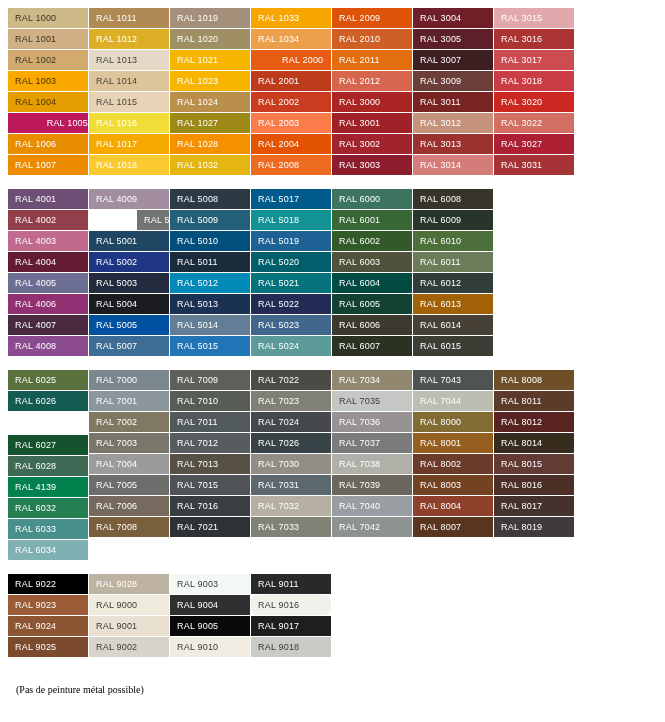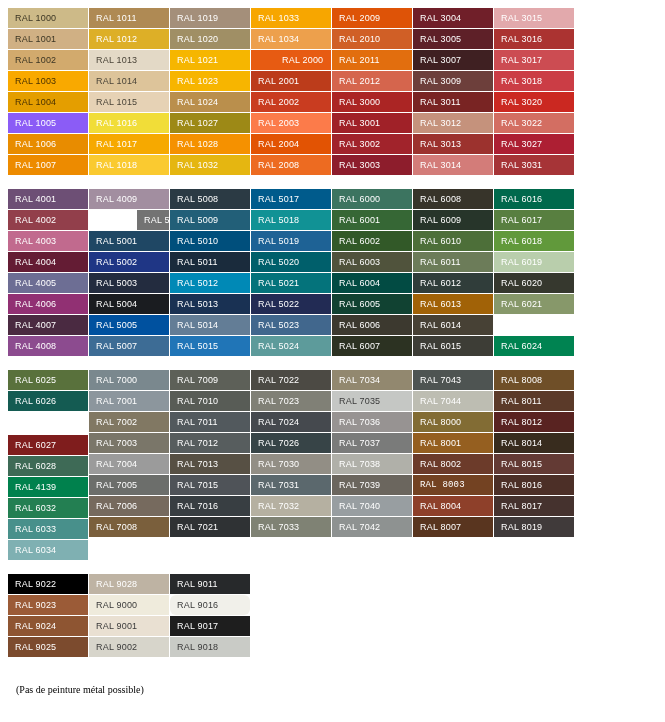--- a/index.html
+++ b/index.html
@@ -67,21 +67,21 @@
 <div class="page">
   <div class="spacer-top"></div>
   <div id="groups-root">
       <div class="group">
         <div class="col">
           <div class="swatch" style="background: rgb(205, 186, 136); color: rgb(59, 53, 35);">RAL 1000</div>
           <div class="swatch" style="background: rgb(208, 176, 132); color: rgb(59, 53, 35);">RAL 1001</div>
           <div class="swatch" style="background: rgb(210, 170, 109); color: rgb(59, 53, 35);">RAL 1002</div>
           <div class="swatch" style="background: rgb(249, 169, 0); color: rgb(74, 50, 0);">RAL 1003</div>
           <div class="swatch" style="background: rgb(228, 158, 0); color: rgb(74, 50, 0);">RAL 1004</div>
-          <div class="swatch" style="background: #8b5cf6; color: rgb(255, 255, 255);">RAL 1005</div>
+          <div class="swatch" style="background: #be185d; color: rgb(255, 255, 255); text-align: right;">RAL 1005</div>
           <div class="swatch" style="background: rgb(232, 140, 0); color: rgb(255, 255, 255);">RAL 1006</div>
           <div class="swatch" style="background: rgb(237, 139, 0); color: rgb(255, 255, 255);">RAL 1007</div>
         </div>
         <div class="col">
           <div class="swatch" style="background: rgb(175, 138, 84); color: rgb(255, 255, 255);">RAL 1011</div>
           <div class="swatch" style="background: rgb(221, 175, 39); color: rgb(255, 255, 255);">RAL 1012</div>
           <div class="swatch" style="background: rgb(227, 217, 198); color: rgb(74, 68, 56);">RAL 1013</div>
           <div class="swatch" style="background: rgb(221, 196, 154); color: rgb(74, 68, 56);">RAL 1014</div>
           <div class="swatch" style="background: rgb(230, 210, 181); color: rgb(74, 68, 56);">RAL 1015</div>
           <div class="swatch" style="background: rgb(241, 221, 56); color: rgb(255, 255, 255);">RAL 1016</div>
@@ -193,36 +193,26 @@
         <div class="col">
           <div class="swatch" style="background: rgb(55, 52, 42); color: rgb(255, 255, 255);">RAL 6008</div>
           <div class="swatch" style="background: rgb(39, 53, 42); color: rgb(255, 255, 255);">RAL 6009</div>
           <div class="swatch" style="background: rgb(77, 111, 57); color: rgb(255, 255, 255);">RAL 6010</div>
           <div class="swatch" style="background: rgb(108, 124, 89); color: rgb(255, 255, 255);">RAL 6011</div>
           <div class="swatch" style="background: rgb(48, 61, 58); color: rgb(255, 255, 255);">RAL 6012</div>
           <div class="swatch" style="background: #a16207; color: rgb(255, 255, 255);">RAL 6013</div>
           <div class="swatch" style="background: rgb(71, 65, 53); color: rgb(255, 255, 255);">RAL 6014</div>
           <div class="swatch" style="background: rgb(61, 61, 54); color: rgb(255, 255, 255);">RAL 6015</div>
         </div>
-        <div class="col">
-          <div class="swatch" style="background: rgb(0, 105, 76); color: rgb(255, 255, 255);">RAL 6016</div>
-          <div class="swatch" style="background: rgb(88, 127, 64); color: rgb(255, 255, 255);">RAL 6017</div>
-          <div class="swatch" style="background: rgb(97, 153, 59); color: rgb(255, 255, 255);">RAL 6018</div>
-          <div class="swatch" style="background: rgb(185, 206, 172); color: rgb(255, 255, 255);">RAL 6019</div>
-          <div class="swatch" style="background: rgb(54, 56, 46); color: rgb(255, 255, 255);">RAL 6020</div>
-          <div class="swatch" style="background: rgb(135, 152, 106); color: rgb(255, 255, 255);">RAL 6021</div>
-          <div class="swatch" style="color: rgb(255, 255, 255);">RAL 6022</div>
-          <div class="swatch" style="background: rgb(0, 131, 81); color: rgb(255, 255, 255);">RAL 6024</div>
-        </div>
       </div>
       <div class="group">
         <div class="col">
           <div class="swatch" style="background: rgb(89, 113, 60); color: rgb(255, 255, 255);">RAL 6025</div>
           <div class="swatch" style="background: rgb(20, 91, 82); color: rgb(255, 255, 255);">RAL 6026</div>
-          <div class="swatch" style="background: #7f1d1d; color: rgb(255, 255, 255); margin-top: 24px;">RAL 6027</div>
+          <div class="swatch" style="background: #14532d; color: rgb(255, 255, 255); margin-top: 24px;">RAL 6027</div>
           <div class="swatch" style="background: rgb(62, 106, 86); color: rgb(255, 255, 255);">RAL 6028</div>
           <div class="swatch" style="background: rgb(0, 129, 77); color: rgb(255, 255, 255);">RAL 4139</div>
           <div class="swatch" style="background: rgb(35, 127, 82); color: rgb(255, 255, 255);">RAL 6032</div>
           <div class="swatch" style="background: rgb(72, 144, 139); color: rgb(255, 255, 255);">RAL 6033</div>
           <div class="swatch" style="background: rgb(127, 176, 178); color: rgb(255, 255, 255);">RAL 6034</div>
         </div>
         <div class="col">
           <div class="swatch" style="background: rgb(122, 136, 142); color: rgb(255, 255, 255);">RAL 7000</div>
           <div class="swatch" style="background: rgb(140, 150, 157); color: rgb(255, 255, 255);">RAL 7001</div>
           <div class="swatch" style="background: rgb(129, 120, 99); color: rgb(255, 255, 255);">RAL 7002</div>
@@ -261,21 +251,21 @@
           <div class="swatch" style="background: rgb(107, 102, 94); color: rgb(255, 255, 255);">RAL 7039</div>
           <div class="swatch" style="background: rgb(152, 158, 161); color: rgb(255, 255, 255);">RAL 7040</div>
           <div class="swatch" style="background: rgb(142, 146, 145); color: rgb(255, 255, 255);">RAL 7042</div>
         </div>
         <div class="col">
           <div class="swatch" style="background: rgb(78, 84, 82); color: rgb(255, 255, 255);">RAL 7043</div>
           <div class="swatch" style="background: rgb(189, 189, 178); color: rgb(255, 255, 255);">RAL 7044</div>
           <div class="swatch" style="background: rgb(130, 108, 52); color: rgb(255, 255, 255);">RAL 8000</div>
           <div class="swatch" style="background: rgb(149, 95, 32); color: rgb(255, 255, 255);">RAL 8001</div>
           <div class="swatch" style="background: rgb(108, 59, 42); color: rgb(255, 255, 255);">RAL 8002</div>
-          <div class="swatch" style="background: rgb(115, 66, 34); color: rgb(255, 255, 255); font-family: Liberation Mono, monospace;">RAL 8003</div>
+          <div class="swatch" style="background: rgb(115, 66, 34); color: rgb(255, 255, 255);">RAL 8003</div>
           <div class="swatch" style="background: rgb(142, 64, 42); color: rgb(255, 255, 255);">RAL 8004</div>
           <div class="swatch" style="background: rgb(89, 53, 31); color: rgb(255, 255, 255);">RAL 8007</div>
         </div>
         <div class="col">
           <div class="swatch" style="background: rgb(111, 79, 40); color: rgb(255, 255, 255);">RAL 8008</div>
           <div class="swatch" style="background: rgb(91, 58, 41); color: rgb(255, 255, 255);">RAL 8011</div>
           <div class="swatch" style="background: rgb(89, 35, 33); color: rgb(255, 255, 255);">RAL 8012</div>
           <div class="swatch" style="background: rgb(56, 44, 30); color: rgb(255, 255, 255);">RAL 8014</div>
           <div class="swatch" style="background: rgb(99, 58, 52); color: rgb(255, 255, 255);">RAL 8015</div>
           <div class="swatch" style="background: rgb(76, 47, 39); color: rgb(255, 255, 255);">RAL 8016</div>
@@ -290,20 +280,26 @@
           <div class="swatch" style="background: rgb(142, 85, 50); color: rgb(255, 255, 255);">RAL 9024</div>
           <div class="swatch" style="background: rgb(124, 75, 46); color: rgb(255, 255, 255);">RAL 9025</div>
         </div>
         <div class="col">
           <div class="swatch" style="background: rgb(190, 179, 163); color: rgb(255, 255, 255);">RAL 9028</div>
           <div class="swatch" style="background: rgb(239, 235, 220); color: rgb(58, 58, 58);">RAL 9000</div>
           <div class="swatch" style="background: rgb(233, 224, 210); color: rgb(58, 58, 58);">RAL 9001</div>
           <div class="swatch" style="background: rgb(215, 213, 203); color: rgb(58, 58, 58);">RAL 9002</div>
         </div>
         <div class="col">
+          <div class="swatch" style="background: rgb(244, 248, 244); color: rgb(58, 58, 58);">RAL 9003</div>
+          <div class="swatch" style="background: rgb(46, 48, 50); color: rgb(255, 255, 255);">RAL 9004</div>
+          <div class="swatch" style="background: rgb(10, 10, 13); color: rgb(255, 255, 255);">RAL 9005</div>
+          <div class="swatch" style="background: rgb(241, 236, 225); color: rgb(58, 58, 58);">RAL 9010</div>
+        </div>
+        <div class="col">
           <div class="swatch" style="background: rgb(39, 41, 43); color: rgb(255, 255, 255);">RAL 9011</div>
           <div class="swatch" style="background: rgb(241, 240, 234); color: rgb(58, 58, 58); border-radius: 6px;">RAL 9016</div>
           <div class="swatch" style="background: rgb(30, 30, 30); color: rgb(255, 255, 255);">RAL 9017</div>
           <div class="swatch" style="background: rgb(201, 203, 198); color: rgb(58, 58, 58);">RAL 9018</div>
         </div>
       </div>
     </div>
   <div class="footnote">(Pas de peinture métal possible)</div>
 </div>
 

